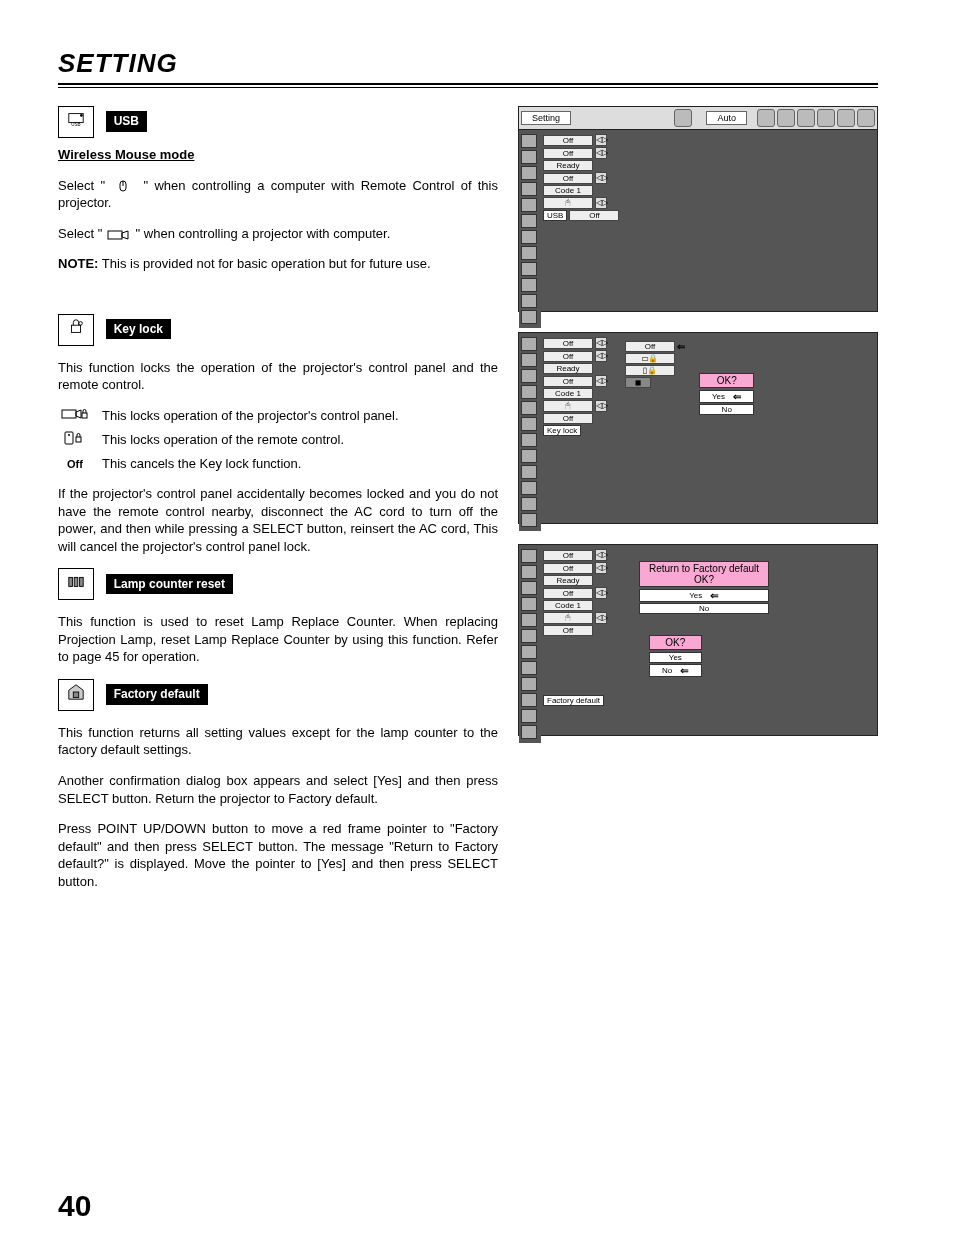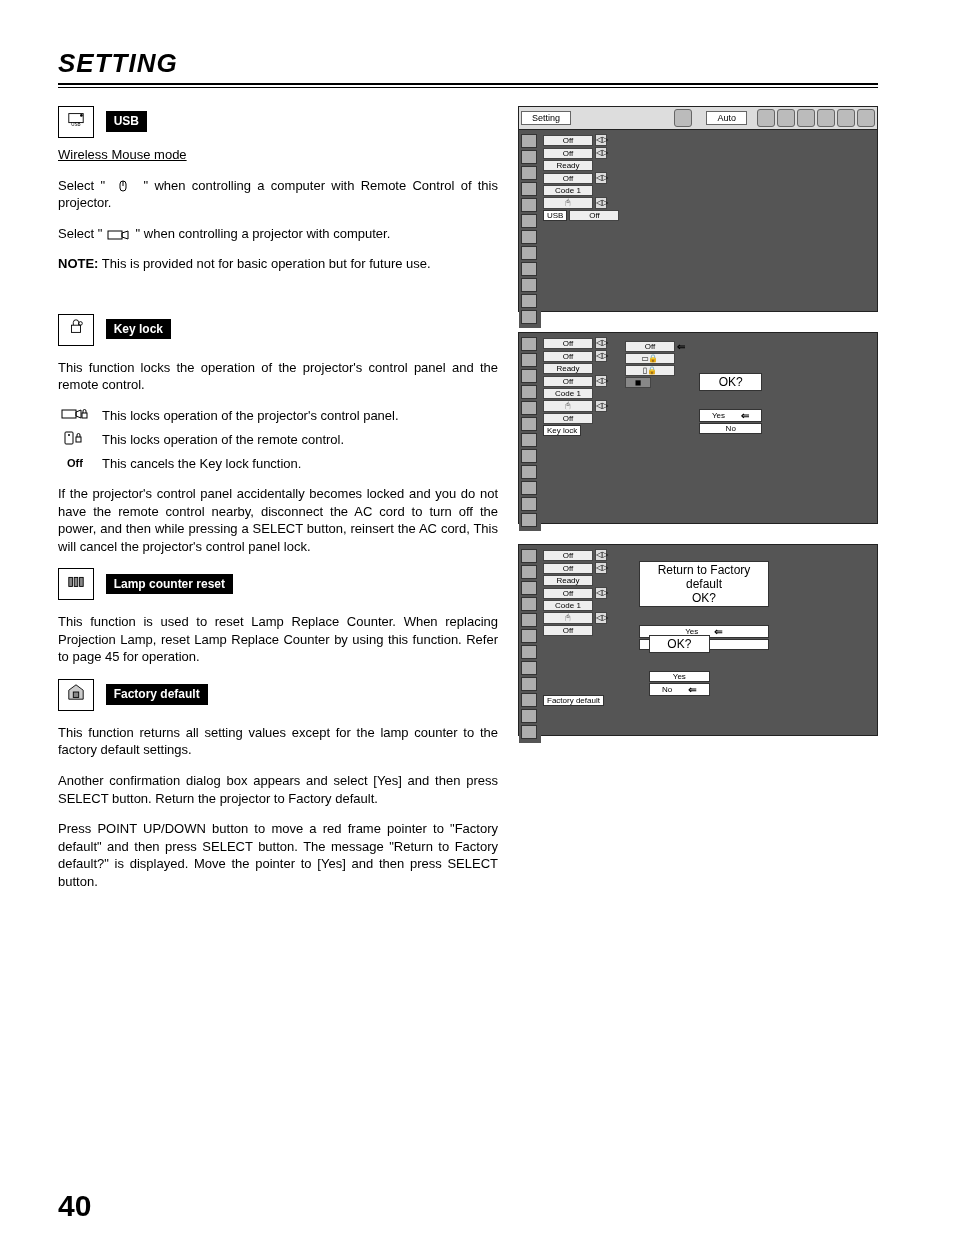--- a/index.html
+++ b/index.html
@@ -7,25 +7,25 @@
   .title{font-weight:bold;font-style:italic;font-size:26px;letter-spacing:1px}
   .rule{border-top:2px solid #000;margin:4px 0 2px}
   .rule2{border-top:1px solid #000;margin:0 0 18px}
   .two-col{display:flex;gap:20px}
   .left{width:440px;font-size:13px;line-height:1.35}
   .right{flex:1}
   .icon-box{display:inline-block;border:1px solid #000;padding:3px 2px;vertical-align:middle;margin-right:8px;width:30px;height:24px;text-align:center;background:#fff}
   .icon-box svg{width:22px;height:18px}
   .badge{display:inline-block;background:#000;color:#fff;font-weight:bold;font-size:12px;padding:2px 8px}
   .row-head{margin:0 0 8px 0}
-  .sub{font-weight:normal;text-decoration:underline;margin:6px 0 2px}
+  .sub{font-weight:bold;text-decoration:underline;margin:6px 0 2px}
   .just{text-align:justify}
   .inl-icon{display:inline-block;width:26px;height:12px;vertical-align:middle}
   .inl-icon svg{width:24px;height:14px;display:block}
-  .desc-row{display:flex;align-items:center;gap:10px;margin:6px 0}
+  .desc-row{display:flex;align-items:flex-end;gap:10px;margin:6px 0}
   .desc-row .ico{width:34px;text-align:center;font-size:11px}
   .desc-row .ico svg{width:28px;height:14px}
   .mono-off{font-family:Arial;font-weight:bold;font-size:12px}
   .pagenum{position:absolute;left:58px;bottom:12px;font-weight:bold;font-size:30px}
 
   
   .osd{background:#555;border:1px solid #222;margin-bottom:20px;position:relative}
   .osd-top{background:#ddd;display:flex;align-items:center;gap:2px;padding:2px;border-bottom:1px solid #222}
   .osd-chip{background:#fff;border:1px solid #666;font-size:9px;padding:1px 10px}
   .osd-iconlite{width:16px;height:16px;background:#bbb;border:1px solid #666;border-radius:3px}
@@ -33,22 +33,22 @@
   .osd-sidebar{width:18px;padding:4px 2px;display:flex;flex-direction:column;gap:2px;background:#555}
   .osd-sidebar .s{width:14px;height:12px;background:#aeaeae;border:1px solid #333}
   .osd-col{padding:4px 2px;display:flex;flex-direction:column;gap:1px}
   .osd-cell{display:flex;align-items:center;gap:2px}
   .osd-val{font-size:8px;background:#eee;border:1px solid #444;padding:0 6px;min-width:36px;text-align:center}
   .osd-arrow{width:10px;height:10px;font-size:8px;color:#000;background:#ddd;border:1px solid #444;text-align:center;line-height:10px}
   .osd-label{font-size:8px;background:#fff;border:1px solid #333;padding:0 3px}
   .osd-float{position:absolute;display:flex;flex-direction:column;gap:1px}
   .osd-float .osd-cell{}
   .osd-dialog{position:absolute;background:transparent}
-  .osd-dialog .hdr{font-size:12px;background:#ffffff;border:1px solid #333;padding:1px 8px;margin-bottom:18px;text-align:center}
-  .osd-dialog .opt{font-size:8px;background:#fff;border:1px solid #333;padding:0 12px;margin-bottom:1px;text-align:center;display:flex;justify-content:center;align-items:center;gap:16px}
+  .osd-dialog .hdr{font-size:10px;background:#f9a8d4;border:1px solid #333;padding:1px 8px;margin-bottom:2px;text-align:center}
+  .osd-dialog .opt{font-size:8px;background:#fff;border:1px solid #333;padding:0 12px;margin-bottom:1px;text-align:center;display:flex;justify-content:center;align-items:center;gap:8px}
   .ptr{font-size:10px;font-weight:bold}
 </style>
 </head>
 <body>
 
 <div class="page">
   <div class="title">SETTING</div>
   <div class="rule"></div>
   <div class="rule2"></div>
 

